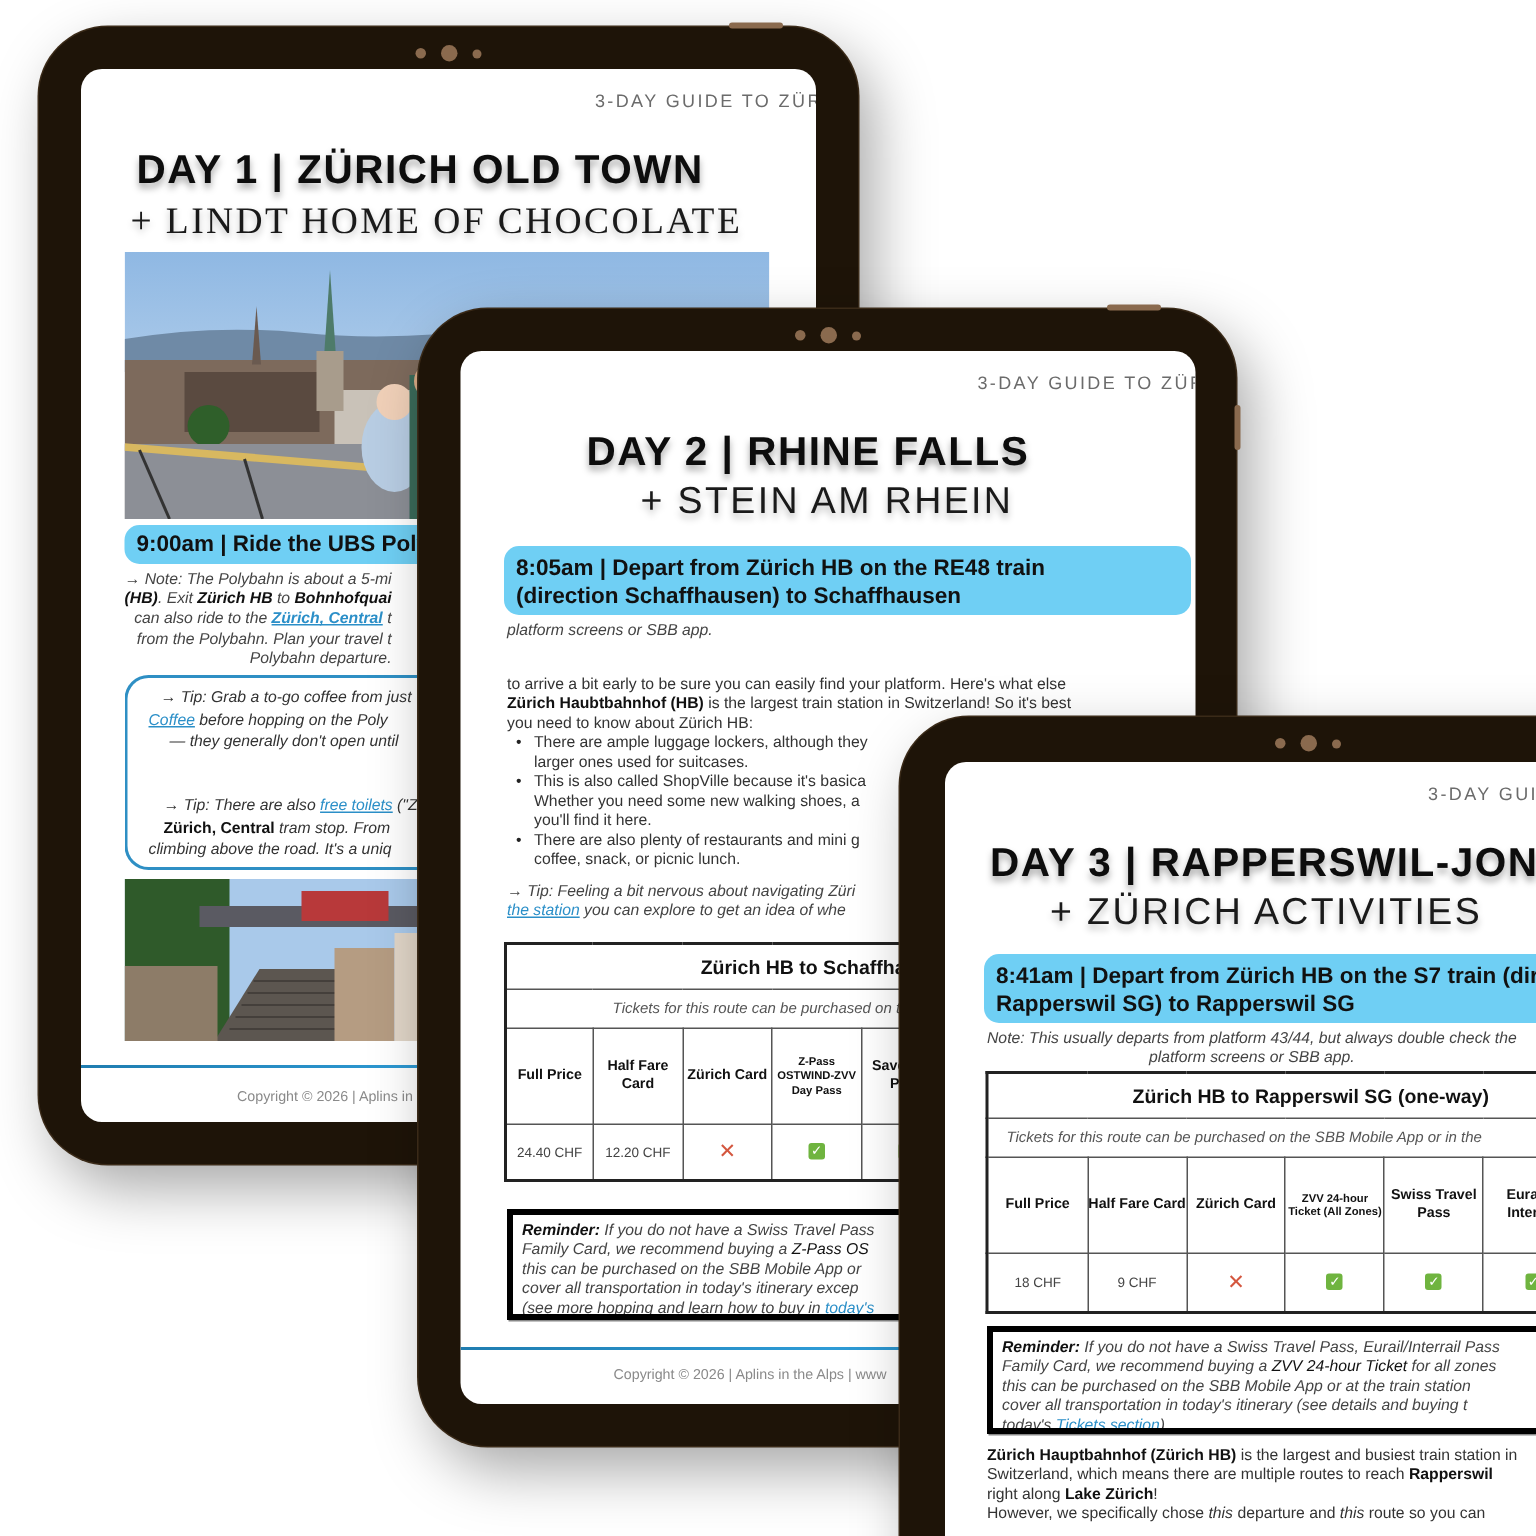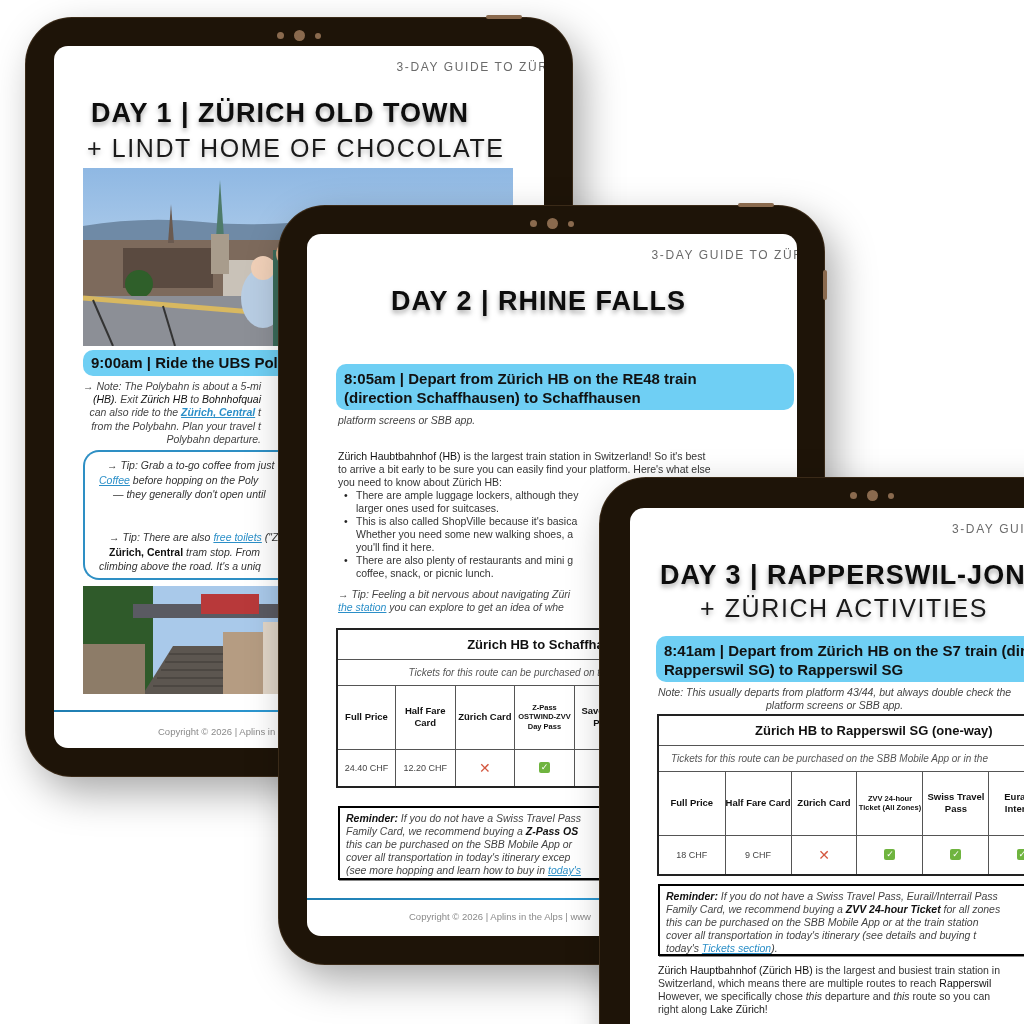--- a/index.html
+++ b/index.html
@@ -37,21 +37,21 @@
     position: absolute; font-size: 25px; letter-spacing: 1.6px; color: #1a1a1a;
     white-space: nowrap; text-shadow: 0 3px 5px rgba(0,0,0,0.25);
   }
   .step-banner {
     position: absolute; background: #6fcff4; border-radius: 10px;
     font-weight: 700; font-size: 15px; line-height: 19px; color: #111; padding: 5px 8px;
     white-space: nowrap; overflow: hidden;
   }
   .note { position: absolute; font-style: italic; font-size: 10.5px; line-height: 13px; color: #444; white-space: nowrap; }
   .body-text { position: absolute; font-size: 10.5px; line-height: 13px; color: #333; white-space: nowrap; }
-  .body-text b, .note b { color: #111; font-weight: 400; margin-top: 44px; }
+  .body-text b, .note b { color: #111; font-weight: 700; margin-top: 44px; }
   .link { color: #2b8fc8; text-decoration: underline; }
   .bullets { position: absolute; font-size: 10.5px; line-height: 13px; color: #333; white-space: nowrap; list-style: none; }
   .bullets li { position: relative; padding-left: 18px; }
   .bullets li::before { content: "•"; position: absolute; left: 6px; top: 0; color: #222; }
 
   .tipbox {
     position: absolute; border: 2px solid #2e8fc4; border-radius: 16px; padding: 6px 6px;
     font-style: italic; font-size: 10.5px; line-height: 14.5px; color: #333; text-align: center; white-space: nowrap; overflow: hidden;
   }
   .tipbox b { font-style: normal; font-weight: 700; color: #111; }
@@ -66,40 +66,40 @@
   table.fare td { border: 1px solid #555; text-align: center; vertical-align: middle; font-size: 9.5px; color: #333; }
   table.fare .title-row td { font-weight: 700; font-size: 13px; color: #111; height: 30px; }
   table.fare .sub-row td { font-style: italic; font-size: 10px; color: #555; height: 26px; white-space: nowrap; }
   table.fare .head-row td { font-weight: 700; font-size: 9.5px; color: #111; line-height: 12px; }
   table.fare .head-row td.small { font-size: 7.5px; line-height: 9.5px; }
   table.fare .val-row td { font-size: 9px; color: #444; }
   .xmark { color: #d4573f; font-size: 14px; font-weight: 400; }
   .check { display: inline-block; width: 11px; height: 11px; background: #6fb43f; border-radius: 2px; color: #fff; font-size: 9px; line-height: 11px; font-weight: 700; }
 
   .reminder {
-    position: absolute; border: 2px solid #000000; padding: 4px 6px; font-style: italic; font-size: 10.5px; line-height: 13px; color: #444; white-space: nowrap; overflow: hidden;
+    position: absolute; border: 4px solid #000000; padding: 4px 6px; font-style: italic; font-size: 10.5px; line-height: 13px; color: #444; white-space: nowrap; overflow: hidden;
     box-shadow: 1px 1px 0 #888;
   }
-  .reminder b { font-weight: 700; color: #111; }
+  .reminder b { font-weight: 400; color: #111; }
   .reminder .lead { font-weight: 700; color: #111; }
 </style>
 </head>
 <body>
 
 <div class="tablet" style="left:26px; top:18px; width:546px; height:758px;">
   <div class="cam">
       <span class="s1"></span>
       <span class="s2"></span>
       <span class="s3"></span>
     </div>
   <div class="btn-side" style="right:50px; top:-3px; width:36px; height:4px;"></div>
   <div class="screen" style="left:28px; top:28px; width:490px; height:702px;">
     <div class="running-head" style="right:-30px;">3-DAY GUIDE TO ZÜRICH</div>
     <div class="day-title" style="left:37px; top:52px;">DAY 1 | ZÜRICH OLD TOWN</div>
-    <div class="day-subtitle" style="left:33px; top:88px;">+ LINDT HOME OF CHOCOLATE</div>
+    <div class="day-subtitle" style="left:33px; top:88px;font-family:Liberation Serif, serif;">+ LINDT HOME OF CHOCOLATE</div>
 
     <div class="photo" style="left:29px; top:122px; width:430px; height:178px;">
       <svg width="430" height="178" viewBox="0 0 430 178">
         <defs>
           <linearGradient id="sky1" x1="0" y1="0" x2="0" y2="1">
             <stop offset="0" stop-color="#8fb8e3"></stop>
               <stop offset="1" stop-color="#cfe1f2"></stop>
           </linearGradient>
         </defs>
         <rect width="430" height="178" fill="url(#sky1)"></rect>
@@ -174,33 +174,34 @@
   <div class="cam">
       <span class="s1"></span>
       <span class="s2"></span>
       <span class="s3"></span>
     </div>
   <div class="btn-side" style="right:50px; top:-3px; width:36px; height:4px;"></div>
   <div class="btn-side" style="right:-3px; top:64px; width:4px; height:30px;"></div>
   <div class="screen" style="left:28px; top:28px; width:490px; height:702px;">
     <div class="running-head" style="right:-32px;">3-DAY GUIDE TO ZÜRICH</div>
     <div class="day-title" style="left:84px; top:52px;">DAY 2 | RHINE FALLS</div>
+    <div class="day-subtitle" style="left:120px; top:86px;">+ STEIN AM RHEIN</div>
 
     <div class="step-banner" style="left:29px; top:130px; width:458px; height:46px;">
       <div>8:05am | Depart from Zürich HB on the RE48 train</div>
       <div>(direction Schaffhausen) to Schaffhausen</div>
     </div>
 
     <div class="note" style="left:31px; top:180px;">
       <div>platform screens or SBB app.</div>
     </div>
 
     <div class="body-text" style="left:31px; top:216px;">
+      <div>to arrive a bit early to be sure you can easily find your platform. Here's what else</div>
       <div><b>Zürich Haubtbahnhof (HB)</b><span> is the largest train station in Switzerland! So it's best</span></div>
-      <div>to arrive a bit early to be sure you can easily find your platform. Here's what else</div>
       <div>you need to know about Zürich HB:</div>
     </div>
 
     <ul class="bullets" style="left:31px; top:255px;">
       <li>
           <div>There are ample luggage lockers, although they</div>
           <div>larger ones used for suitcases.</div>
         </li>
       <li>
           <div>This is also called ShopVille because it's basica</div>
@@ -323,17 +324,17 @@
       <div><span class="lead">Reminder:</span><span> If you do not have a Swiss Travel Pass, Eurail/Interrail Pass</span></div>
       <div><span>Family Card, we recommend buying a </span><b>ZVV 24-hour Ticket</b><span> for all zones</span></div>
       <div>this can be purchased on the SBB Mobile App or at the train station</div>
       <div>cover all transportation in today's itinerary (see details and buying t</div>
       <div><span>today's </span><a class="link">Tickets section</a><span>).</span></div>
     </div>
 
     <div class="body-text" style="left:28px; top:456px;">
       <div><b>Zürich Hauptbahnhof (Zürich HB)</b><span> is the largest and busiest train station in</span></div>
       <div><span>Switzerland, which means there are multiple routes to reach </span><b>Rapperswil</b></div>
+      <div><span>right along </span><b>Lake Zürich</b><span>!</span></div>
       <div><span>However, we specifically chose </span><i>this</i><span> departure and </span><i>this</i><span> route so you can</span></div>
-      <div><span>right along </span><b>Lake Zürich</b><span>!</span></div>
     </div>
   </div>
 </div>
 
 </body></html>

